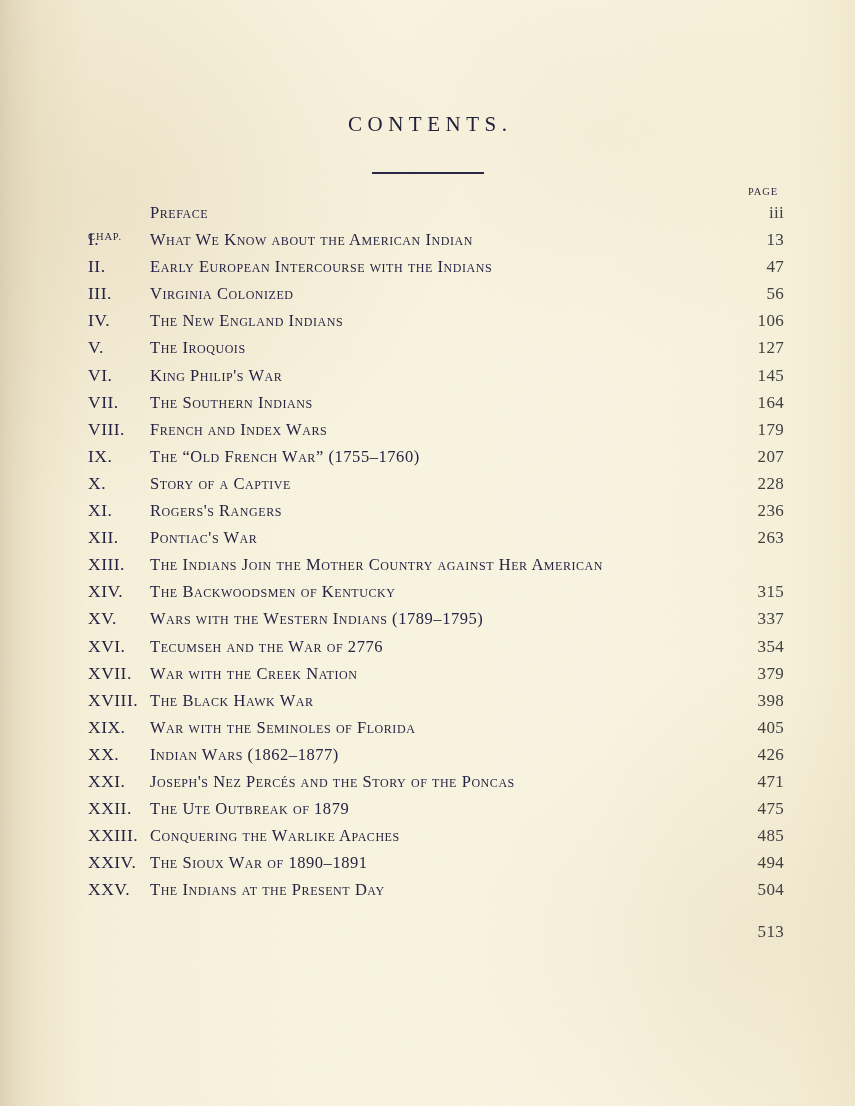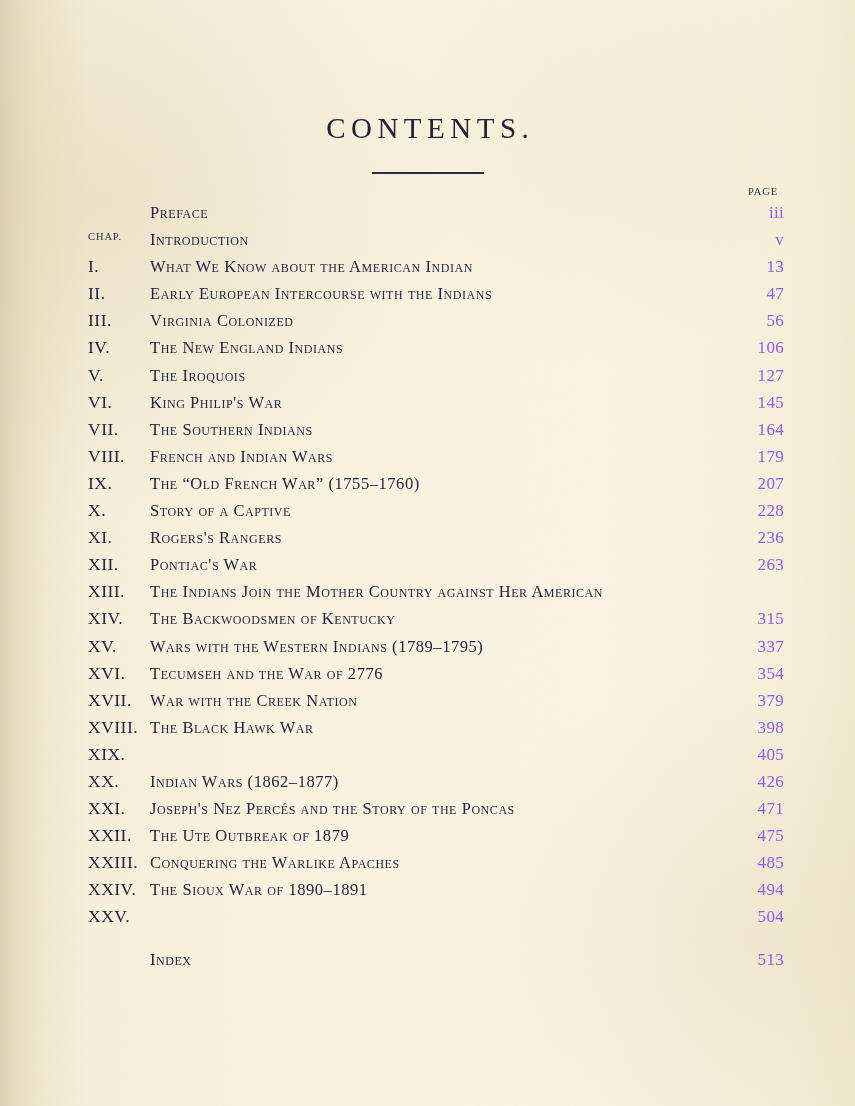--- a/index.html
+++ b/index.html
@@ -46,21 +46,21 @@
     padding: 0;
   }
 
   
   .title {
     position: absolute;
     top: 112px;
     left: 0;
     width: 855px;
     text-align: center;
-    font-size: 29px;
+    font-size: 21px;
     letter-spacing: 5.5px;
     color: #23213a;
     text-indent: 5.5px;
     font-weight: 400;
   }
 
   .rule {
     position: absolute;
     top: 172px;
     left: 50%;
@@ -143,21 +143,21 @@
   }
   .leader.none::before { content: ""; }
 
   .pageno {
     position: absolute;
     left: 742px;
     top: 0;
     width: 42px;
     text-align: right;
     font-size: 17px;
-    color: #8b5cf6;
+    color: #404040;
     letter-spacing: 0.3px;
   }
 
   .row.gap-before { margin-top: 15px; }
 </style>
 </head>
 <body>
 
 <div class="paper"></div>
 <svg class="grain" width="855" height="1106" xmlns="http://www.w3.org/2000/svg">
@@ -182,28 +182,20 @@
   <div class="toc" id="toc">
       <div class="row">
         <span class="num"></span>
         <span class="entry">
           <span class="label">Preface</span>
           <span class="leader"></span>
         </span>
         <span class="pageno">iii</span>
       </div>
       <div class="row">
-        <span class="num"></span>
-        <span class="entry">
-          <span class="label">Introduction</span>
-          <span class="leader"></span>
-        </span>
-        <span class="pageno">v</span>
-      </div>
-      <div class="row">
         <span class="num">I.</span>
         <span class="entry">
           <span class="label">What We Know about the American Indian</span>
           <span class="leader"></span>
         </span>
         <span class="pageno">13</span>
       </div>
       <div class="row">
         <span class="num">II.</span>
         <span class="entry">
@@ -248,21 +240,21 @@
         <span class="num">VII.</span>
         <span class="entry">
           <span class="label">The Southern Indians</span>
           <span class="leader"></span>
         </span>
         <span class="pageno">164</span>
       </div>
       <div class="row">
         <span class="num">VIII.</span>
         <span class="entry">
-          <span class="label">French and Indian Wars</span>
+          <span class="label">French and Index Wars</span>
           <span class="leader"></span>
         </span>
         <span class="pageno">179</span>
       </div>
       <div class="row">
         <span class="num">IX.</span>
         <span class="entry">
           <span class="label">The “Old French War” (1755–1760)</span>
           <span class="leader"></span>
         </span>
@@ -336,20 +328,21 @@
         <span class="num">XVIII.</span>
         <span class="entry">
           <span class="label">The Black Hawk War</span>
           <span class="leader"></span>
         </span>
         <span class="pageno">398</span>
       </div>
       <div class="row">
         <span class="num">XIX.</span>
         <span class="entry">
+          <span class="label">War with the Seminoles of Florida</span>
           <span class="leader"></span>
         </span>
         <span class="pageno">405</span>
       </div>
       <div class="row">
         <span class="num">XX.</span>
         <span class="entry">
           <span class="label">Indian Wars (1862–1877)</span>
           <span class="leader"></span>
         </span>
@@ -383,27 +376,24 @@
         <span class="num">XXIV.</span>
         <span class="entry">
           <span class="label">The Sioux War of 1890–1891</span>
           <span class="leader"></span>
         </span>
         <span class="pageno">494</span>
       </div>
       <div class="row">
         <span class="num">XXV.</span>
         <span class="entry">
+          <span class="label">The Indians at the Present Day</span>
           <span class="leader"></span>
         </span>
         <span class="pageno">504</span>
       </div>
       <div class="row gap-before">
         <span class="num"></span>
-        <span class="entry">
-          <span class="label">Index</span>
-          <span class="leader"></span>
-        </span>
         <span class="pageno">513</span>
       </div>
     </div>
 
 </div>
 
 </body></html>

